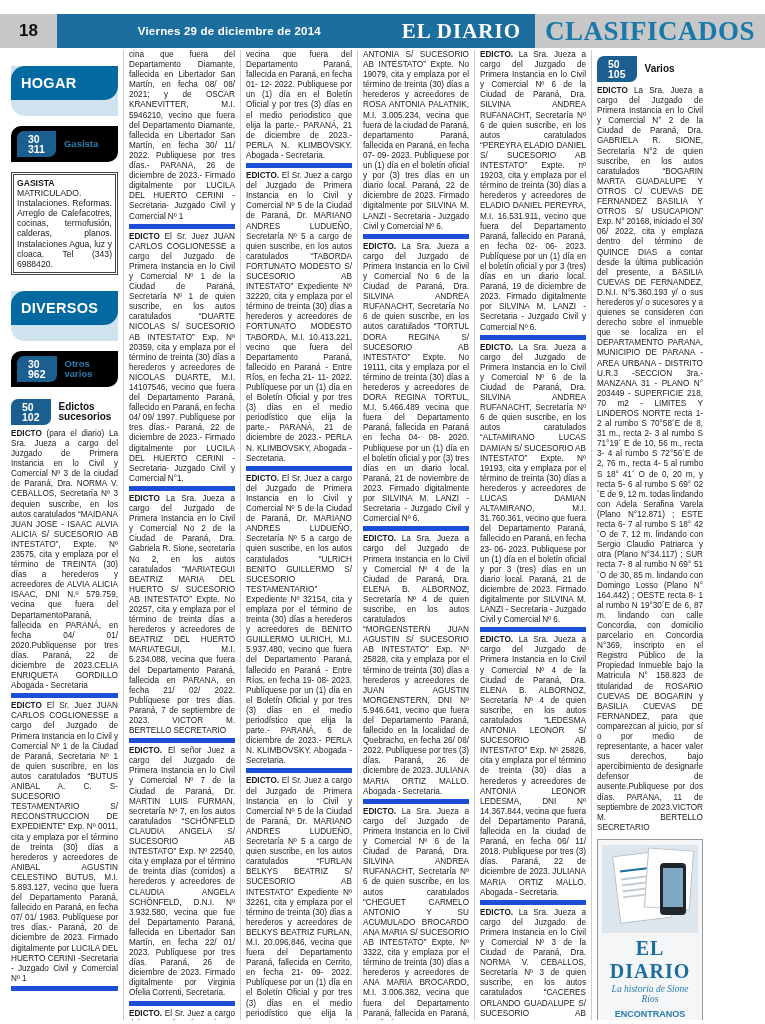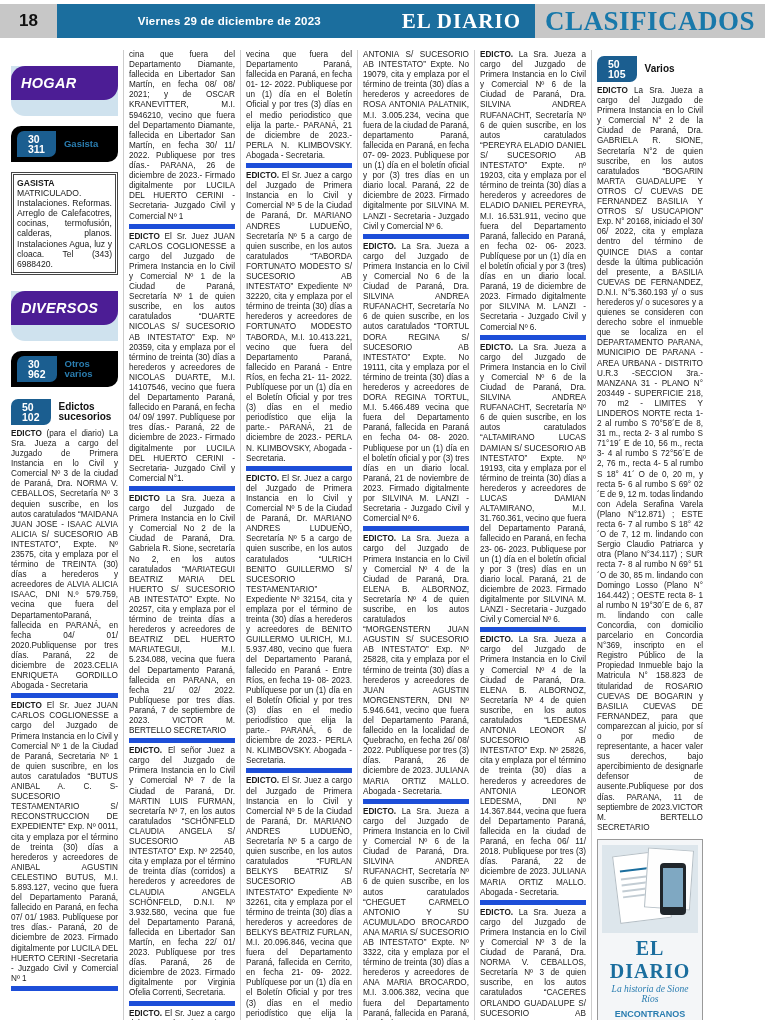--- a/index.html
+++ b/index.html
@@ -1,42 +1,42 @@
 <!DOCTYPE html>
 <html><head>
 <meta charset="utf-8">
 <style>
   * { margin:0; padding:0; box-sizing:border-box; }
   html,body { background:#ffffff; }
   .page { position:relative; width:765px; height:1024px; background:#fff; overflow:hidden;
           font-family:"Liberation Sans", sans-serif; }
   
-  .topbar { position:absolute; left:0; top:4px; width:765px; height:34px; background:#c7c7c7; display:flex; align-items:stretch; }
+  .topbar { position:absolute; left:0; top:14px; width:765px; height:34px; background:#c7c7c7; display:flex; align-items:stretch; }
   .pageno { width:57px; display:flex; align-items:center; justify-content:center;
             font-size:17px; font-weight:bold; color:#111; }
   .bluebar { width:478px; background:#1b6e9e; color:#fff; display:flex; align-items:center; }
   .date { flex:1; text-align:center; font-size:11.5px; font-weight:bold; letter-spacing:.2px; }
   .masthead { font-family:"Liberation Serif", serif; font-weight:bold; font-size:21px;
               letter-spacing:1px; padding-right:14px; }
   .section-title { flex:1; display:flex; align-items:center; justify-content:center;
                    font-family:"Liberation Serif", serif; font-weight:bold; font-size:27px;
                    color:#1878aa; letter-spacing:.5px; }
   
   .cols { position:absolute; left:6px; top:50px; width:753px; height:970px; display:flex; }
   .col { width:117px; padding:0 5px; height:100%; overflow:hidden; }
   .col + .col { border-left:1px solid #cccccc; }
   .ad { font-size:8.2px; line-height:10.1px; text-align:justify; color:#1a1a1a;
         margin-bottom:3px; word-spacing:-0.3px; }
   .ad b { font-weight:bold; }
   .ad.rule { border-bottom:5px solid #1d4ed8; padding-bottom:2px; }
   .ad.boxed { border:3px double #444; padding:3px; font-size:8.6px; }
   
   .cat-panel { background:#cfe2ee; border-radius:0 14px 0 14px; padding:0 0 16px 0; margin:16px 0 10px 0; }
-  .cat-band { background:#4c1d95; color:#fff; font-weight:bold; font-size:14.5px;
-              padding:9px 10px; border-radius:14px 0 14px 0; letter-spacing:.3px;font-style:italic; }
+  .cat-band { background:#0369a1; color:#fff; font-weight:bold; font-size:14.5px;
+              padding:9px 10px; border-radius:14px 0 14px 0; letter-spacing:.3px; }
   .badge-row { background:#000000; border-radius:10px 0 10px 0; padding:5px 6px; display:flex;
                gap:8px; align-items:center; margin:0 0 10px 0; }
   .badge { background:#1b5e90; color:#fff; border-radius:7px 0 7px 0; font-weight:bold;
            font-size:10.5px; line-height:10px; padding:3px 11px; text-align:left; }
   .badge-label { color:#2a7db0; font-weight:bold; font-size:9.5px; line-height:10px; }
   .badge-row.plain { background:transparent; padding:2px 0; margin:4px 0 2px 0; }
   .badge-row.plain .badge-label { color:#111; font-size:10px; }
   .promo { border:1px solid #999; background:#f4f6f8; margin-top:6px; padding:5px 4px; text-align:center; }
   .promo-collage { position:relative; height:88px; background:#dde6ec; overflow:hidden; margin-bottom:4px; }
   .paper1 { position:absolute; left:14px; top:8px; width:52px; height:68px; background:#fff;
@@ -55,21 +55,21 @@
   .promo-find { color:#2a7db0; font-weight:bold; font-size:9px; line-height:11px; margin-bottom:5px; }
 </style>
 </head>
 <body>
 
 <div class="page">
 
   <div class="topbar">
     <div class="pageno">18</div>
     <div class="bluebar">
-      <div class="date">Viernes 29 de diciembre de 2023</div>
+      <div class="date">Viernes 29 de diciembre de 2014</div>
       <div class="masthead">EL DIARIO</div>
     </div>
     <div class="section-title">CLASIFICADOS</div>
   </div>
 
   <div class="cols">
 
     <div class="col">
       <div class="cat-panel">
         <div class="cat-band">HOGAR</div>

